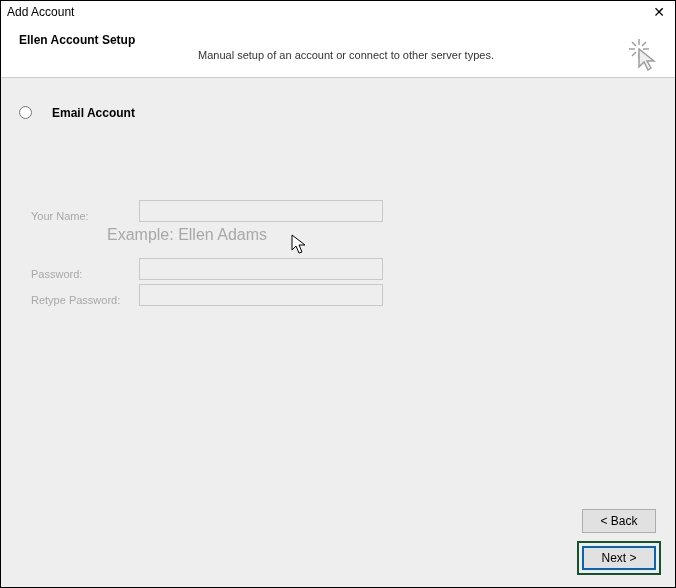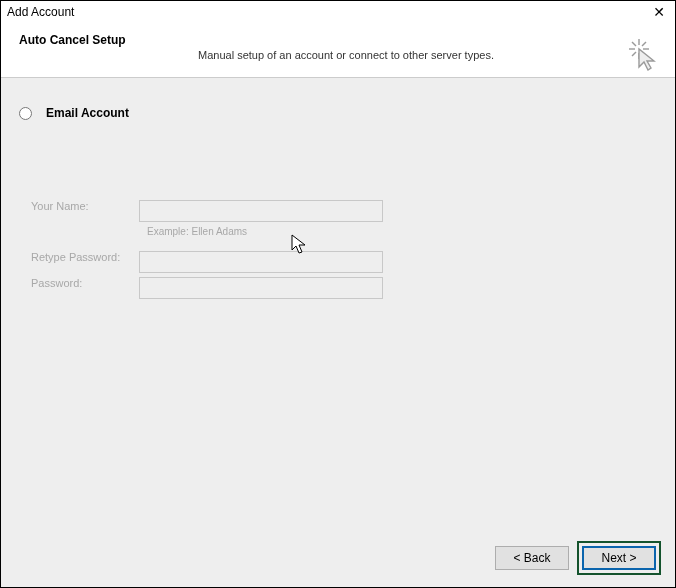--- a/index.html
+++ b/index.html
@@ -63,74 +63,75 @@
     color: #888;
   }
   .body {
     flex: 1;
     background: #eeeeee;
     position: relative;
     padding: 28px 18px 14px 18px;
   }
   .radio-row {
     display: flex;
-    align-items: center;
-    gap: 10px;
+    align-items: flex-start;
+    gap: 16px;
     margin-bottom: 6px;
   }
   .radio-row input[type=radio] {
     margin: 0 4px 0 0;
   }
   .radio-label {
     font-weight: bold;
     font-size: 12px;
   }
   .form-area {
     margin-top: 80px;
     margin-left: 8px;
   }
   .form-row {
     display: flex;
-    align-items: flex-start;
+    align-items: flex-end;
     margin-bottom: 4px;
   }
   .form-label {
     width: 112px;
     font-size: 11px;
     color: #a8a8a8;
     padding-left: 4px;
   }
   .form-input {
     width: 244px;
     height: 22px;
     border: 1px solid #c8c8c8;
     background: #eeeeee;
     font-size: 11px;
   }
   .form-hint {
-    font-size: 10px;
+    font-size: 16px;
     color: #a8a8a8;
-    margin-left: 120px;
+    margin-left: 80px;
     margin-bottom: 14px;
   }
   .highlight-manual {
     position: absolute;
     left: 12px;
     bottom: 52px;
     padding: 4px 6px;
     border: 2px solid #d6332a;
   }
   .highlight-manual .radio-row { margin-bottom: 0; }
   .footer {
     position: absolute;
     right: 14px;
     bottom: 12px;
     display: flex;
     gap: 8px;
     align-items: center;
+    flex-direction: column;
   }
   .btn {
     min-width: 74px;
     height: 24px;
     background: #e1e1e1;
     border: 1px solid #adadad;
     font-size: 12px;
     cursor: pointer;
   }
   .btn-next-wrap {
@@ -157,21 +158,21 @@
 <body>
 
 <div class="window">
 
   <div class="titlebar">
     <span class="titlebar-title">Add Account</span>
     <span class="close-x">✕</span>
   </div>
 
   <div class="header">
-    <div class="header-title">Auto Cancel Setup</div>
+    <div class="header-title">Ellen Account Setup</div>
     <div class="header-sub">Manual setup of an account or connect to other server types.</div>
     <div class="header-icon">
       <svg width="34" height="34" viewBox="0 0 34 34">
         <g stroke="#9a9a9a" stroke-width="1.4" fill="none">
           <line x1="12" y1="2" x2="12" y2="8"></line>
           <line x1="12" y1="16" x2="12" y2="22"></line>
           <line x1="2" y1="12" x2="8" y2="12"></line>
           <line x1="16" y1="12" x2="22" y2="12"></line>
           <line x1="5" y1="5" x2="9" y2="9"></line>
           <line x1="15" y1="15" x2="19" y2="19"></line>
@@ -192,25 +193,25 @@
 
     <div class="form-area">
       <div class="form-row">
         <div class="form-label">Your Name:</div>
         <input class="form-input" type="text" disabled="" value="" style="">
       </div>
       <div class="form-hint">Example: Ellen Adams</div>
 
 
       <div class="form-row">
-        <div class="form-label">Retype Password:</div>
+        <div class="form-label">Password:</div>
         <input class="form-input" type="password" disabled="" value="" style="">
       </div>
       <div class="form-row">
-        <div class="form-label">Password:</div>
+        <div class="form-label">Retype Password:</div>
         <input class="form-input" type="password" disabled="" value="" style="">
       </div>
     </div>
 
 
     <div class="footer">
       <button class="btn">&lt; Back</button>
       <span class="btn-next-wrap">
         <button class="btn-next">Next &gt;</button>
       </span>

